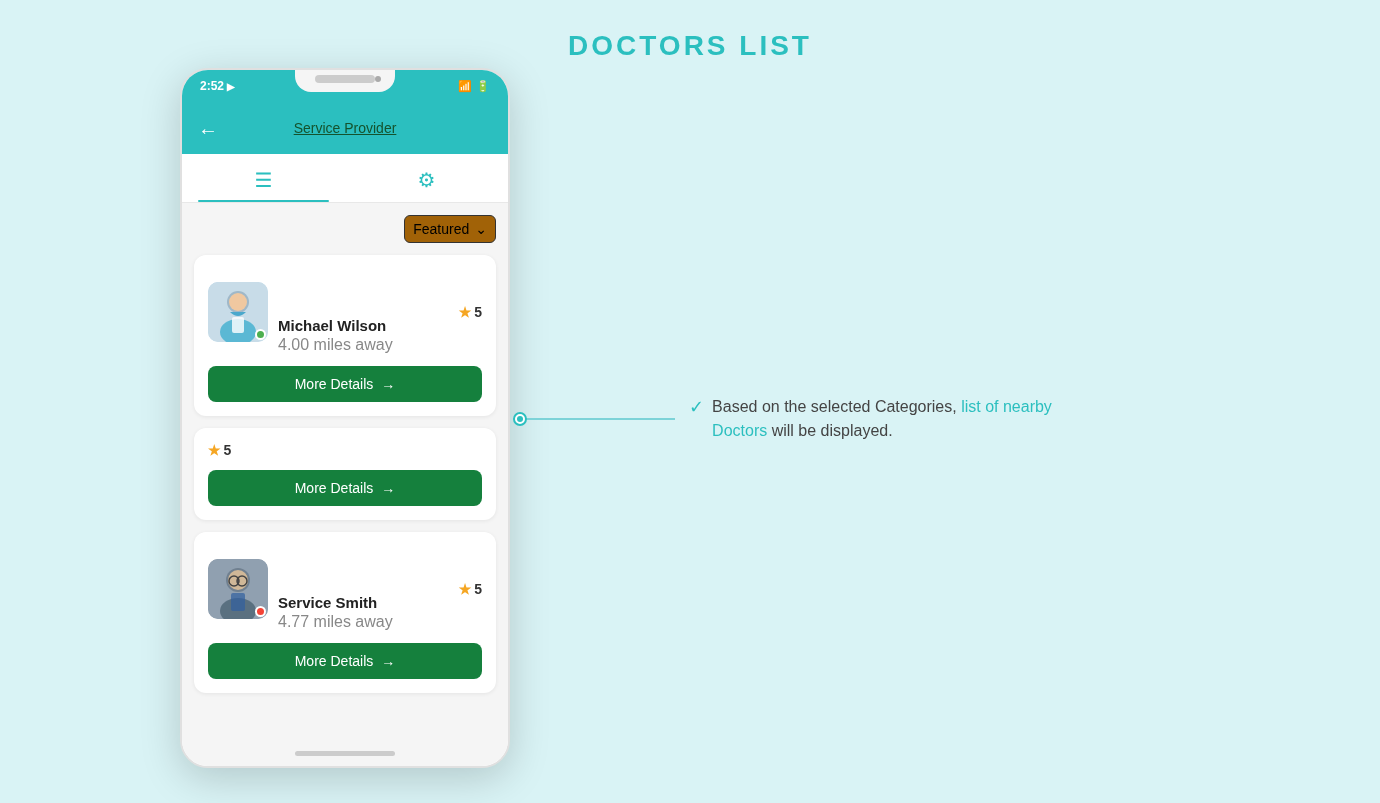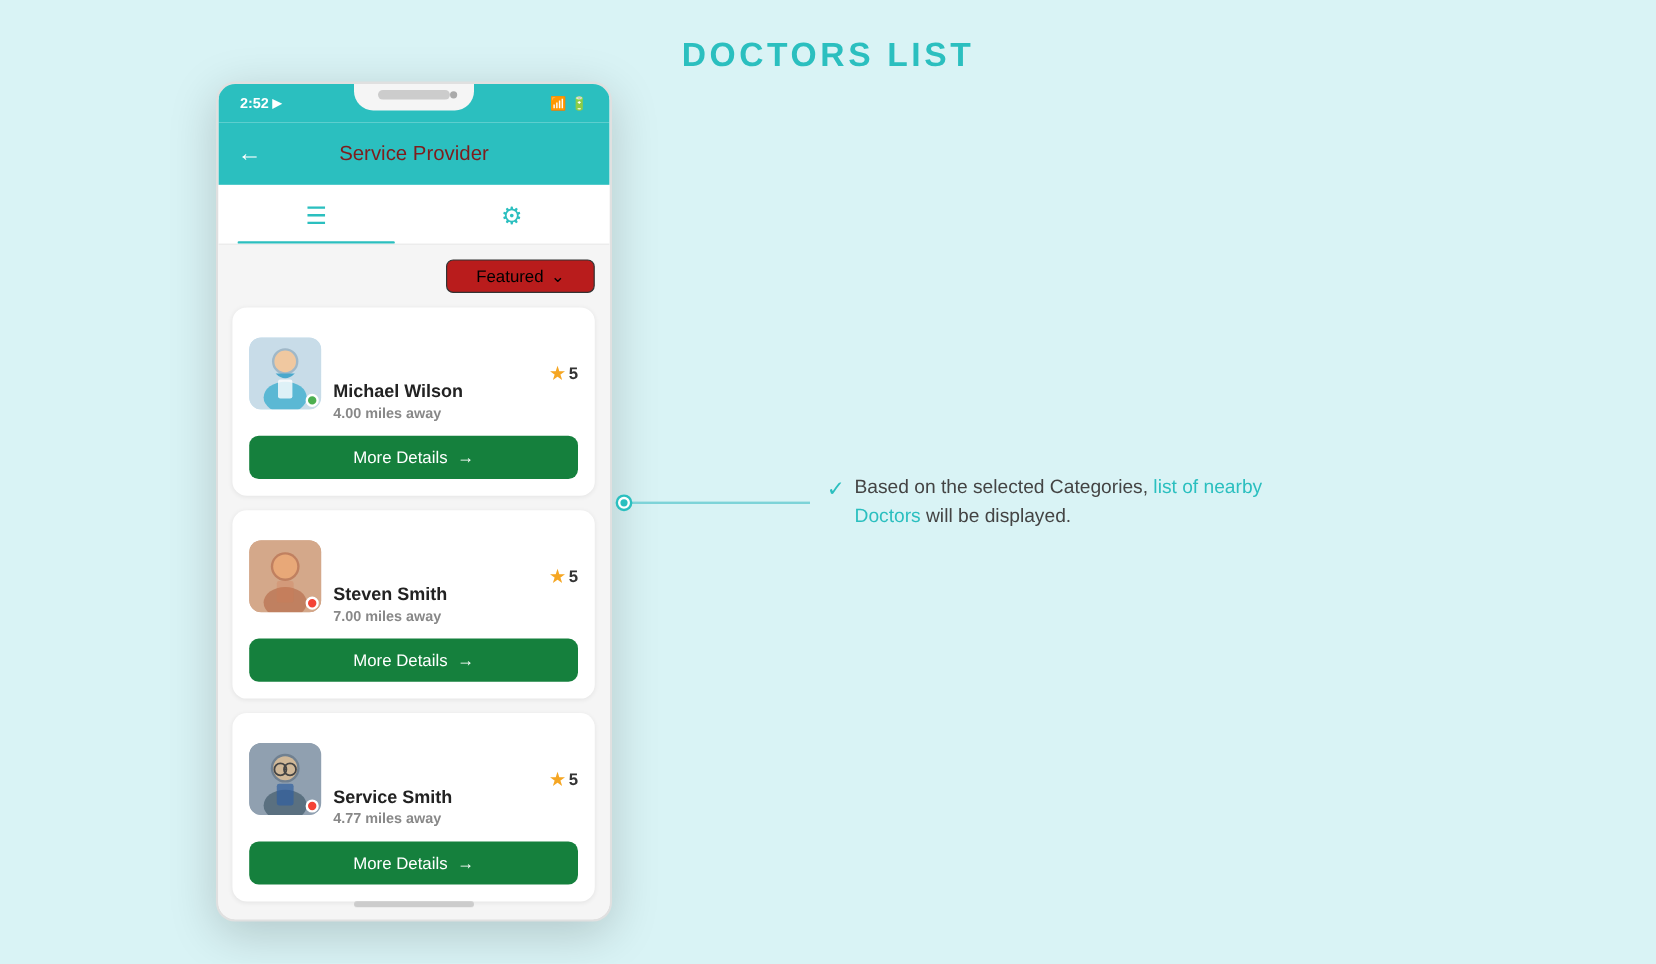--- a/index.html
+++ b/index.html
@@ -25,21 +25,21 @@
     }
 
     
     .phone {
       position: absolute;
       left: 180px;
       top: 68px;
       width: 330px;
       height: 700px;
       background: #fff;
-      border-radius: 16px;
+      border-radius: 28px;
       box-shadow: 0 10px 40px rgba(0,0,0,0.18);
       overflow: hidden;
       border: 2px solid #e0e0e0;
     }
 
     
     .status-bar {
       background: #2bbfbf;
       height: 32px;
       display: flex;
@@ -100,23 +100,24 @@
     .app-header {
       background: #2bbfbf;
       height: 52px;
       display: flex;
       align-items: center;
       justify-content: center;
       position: relative;
       padding: 0 16px;
     }
     .app-header-title {
-      color: #7f1d1d;
-      font-size: 17px;
+      color: #14532d;
+      font-size: 14px;
       font-weight: 500;
+      text-decoration: underline;
     }
     .back-arrow {
       position: absolute;
       left: 16px;
       color: #fff;
       font-size: 20px;
       cursor: pointer;
     }
 
     
@@ -159,26 +160,26 @@
 
     
     .filter-row {
       display: flex;
       justify-content: flex-end;
       margin-bottom: 12px;
     }
     .filter-dropdown {
       border: 1.5px solid #333;
       border-radius: 6px;
-      padding: 5px 24px;
+      padding: 5px 8px;
       font-size: 14px;
       display: flex;
       align-items: center;
       gap: 6px;
-      background: #b91c1c;
+      background: #a16207;
       cursor: pointer;
     }
 
     
     .doctor-card {
       background: #fff;
       border-radius: 12px;
       padding: 14px;
       margin-bottom: 12px;
       box-shadow: 0 1px 4px rgba(0,0,0,0.07);
@@ -224,24 +225,23 @@
     .status-dot.offline { background: #f44336; }
 
     .doctor-info { }
     .doctor-name {
       font-size: 15px;
       font-weight: 600;
       color: #222;
       margin-top: 48px;
     }
     .doctor-distance {
-      font-size: 12px;
+      font-size: 16px;
       color: #888;
       margin-top: 2px;
-      font-weight: bold;
     }
     .doctor-rating {
       display: flex;
       align-items: center;
       gap: 3px;
       font-size: 14px;
       font-weight: 600;
       color: #333;
     }
     .star-icon { color: #f5a623; }
@@ -414,38 +414,20 @@
         </div>
       </div>
       <button class="more-details-btn">
         <span>More Details</span>
         <span>→</span>
       </button>
     </div>
 
     <div class="doctor-card">
       <div class="doctor-card-top">
-        <div class="doctor-left">
-          <div class="doctor-avatar-wrap">
-            <div class="doctor-avatar avatar-doctor2">
-              <svg width="60" height="60" viewBox="0 0 60 60" xmlns="http://www.w3.org/2000/svg">
-                <rect width="60" height="60" rx="10" fill="#d4a88a"></rect>
-                <circle cx="30" cy="22" r="12" fill="#c08060"></circle>
-                <circle cx="30" cy="22" r="10" fill="#e8a878"></circle>
-                <ellipse cx="30" cy="52" rx="18" ry="13" fill="#c08060"></ellipse>
-                <rect x="23" y="34" width="14" height="18" rx="2" fill="#d0785050" opacity="0.9"></rect>
-              </svg>
-            </div>
-            <div class="status-dot offline"></div>
-          </div>
-          <div class="doctor-info">
-            <div class="doctor-name">Steven Smith</div>
-            <div class="doctor-distance">7.00 miles away</div>
-          </div>
-        </div>
         <div class="doctor-rating">
           <span class="star-icon">★</span>
           <span>5</span>
         </div>
       </div>
       <button class="more-details-btn">
         <span>More Details</span>
         <span>→</span>
       </button>
     </div>

